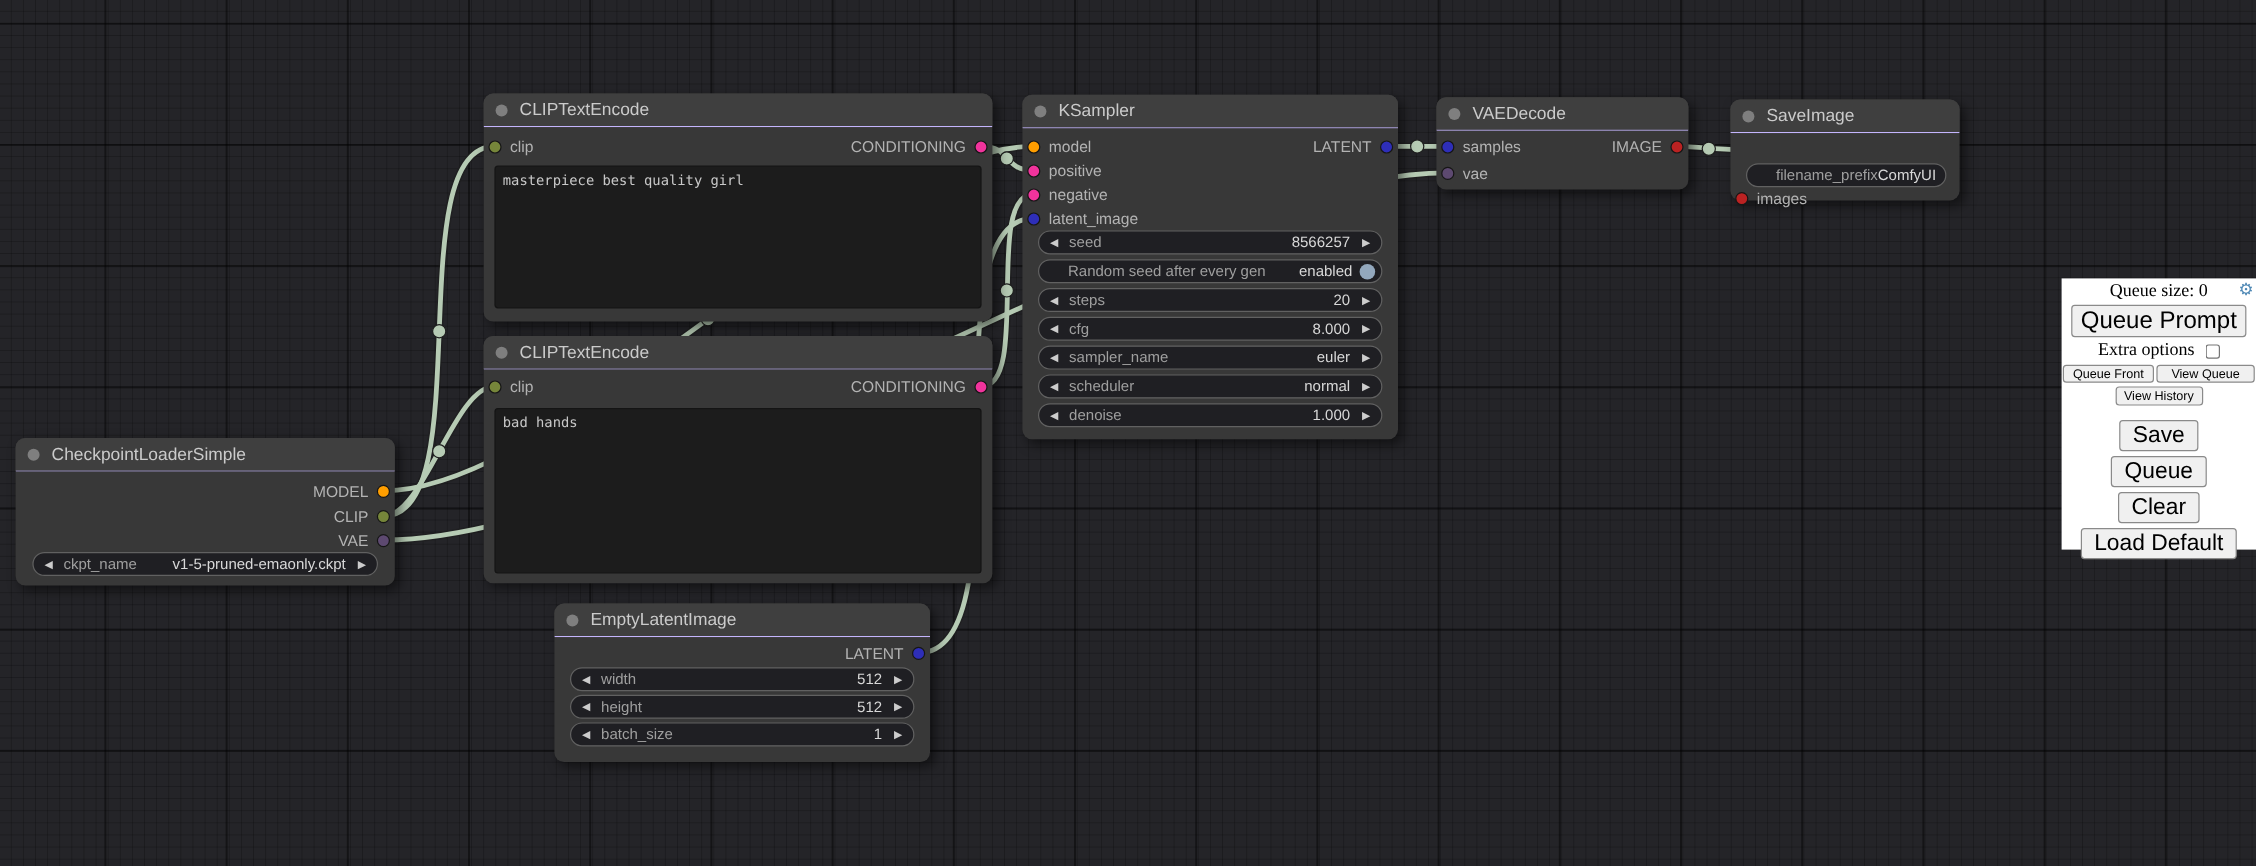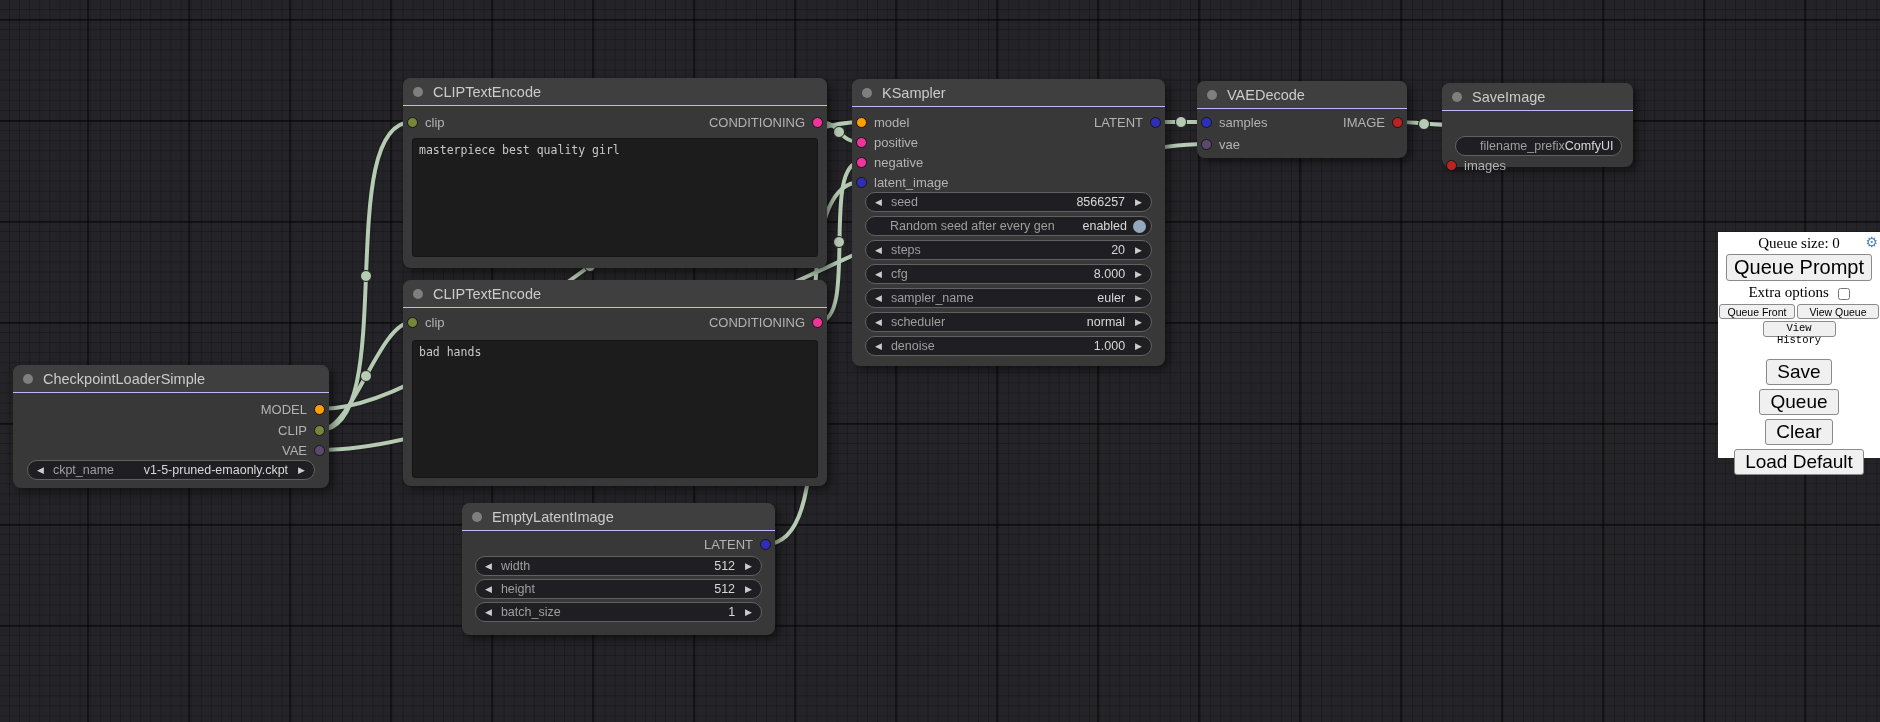--- a/index.html
+++ b/index.html
@@ -68,21 +68,21 @@
   .q-gear { position:absolute; right:2px; top:3px; color:#4d87b4; font-size:14px;
             font-family:"DejaVu Sans", sans-serif; line-height:14px; cursor:pointer; }
   .q-btn { font-family:"Liberation Sans", sans-serif; background:#f0f0f0;
            border:1px solid #8a8a8a; border-radius:3px; color:#000; cursor:pointer; display:inline-block; }
   #queue-prompt-btn { display:block; width:146px; height:27px; margin:2px auto 1px; font-size:20px; }
   .q-extra { font-size:15px; height:21px; line-height:21px; }
   .q-extra input { vertical-align:middle; margin-left:5px; width:12px; height:12px; }
   .q-small-row { display:flex; gap:2px; justify-content:center; padding:1px 1px; }
   .q-small { font-size:10.5px; height:15px; }
   #queue-front-btn { width:76px; } #view-queue-btn { width:82px; }
-  #view-history-btn { width:73px; height:16px; font-size:10.5px; margin-top:1px;font-family:Liberation Mono, monospace; }
+  #view-history-btn { width:73px; height:16px; font-size:10.5px; margin-top:1px; }
   .q-big { display:block; margin:4px auto 0; font-size:19px; padding:1px 10px; }
   #save-btn { margin-top:12px; }
   #load-default-btn { margin-top:4px; }
 </style>
 </head>
 <body>
 
 <div id="canvas">
 
   <svg id="wires" width="1880" height="722">

